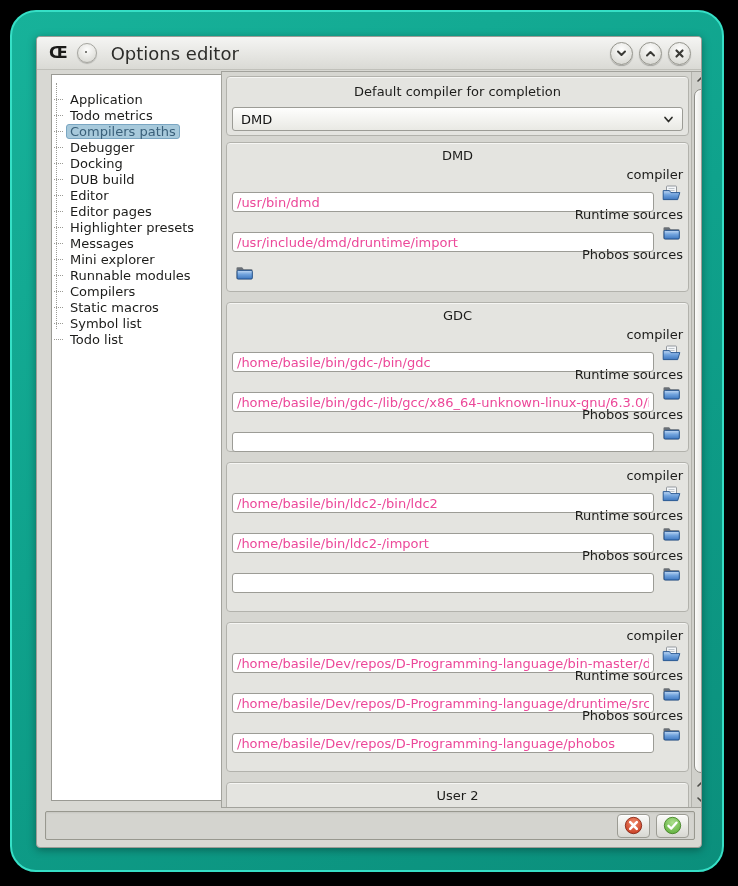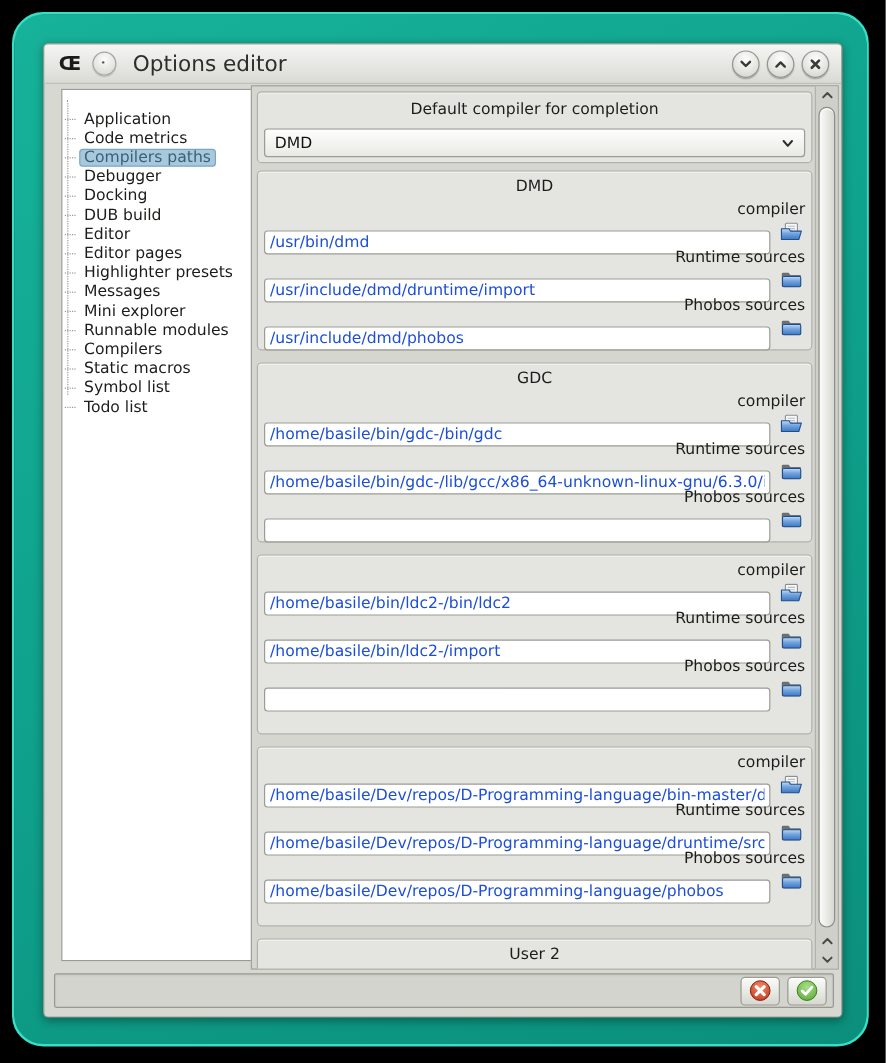--- a/index.html
+++ b/index.html
@@ -51,21 +51,21 @@
     background:#fff;border:1px solid #9a9a94;box-sizing:border-box;padding-top:16px;
   }
   .tree-vline{position:absolute;left:4px;top:8px;height:246px;border-left:1px dotted #9a9a94;}
   .side-item{display:flex;align-items:center;height:16px;margin-left:2px;font-size:13px;color:#1c1c1a;cursor:default;}
   .tree-dash{width:9px;border-top:1px dotted #9a9a94;margin-right:3px;flex:none;}
   .side-label{padding:0 3px;border:1px solid transparent;border-radius:3px;line-height:13px;white-space:nowrap;}
   .side-item.selected .side-label{background:#a7c9db;border-color:#7aa6c2;color:#3a607a;}
   .splitter{position:absolute;left:161px;top:4px;width:7px;height:727px;cursor:col-resize;}
   
   .main-panel{
-    position:absolute;left:172px;top:1px;width:490px;height:737px;
+    position:absolute;left:184px;top:1px;width:490px;height:737px;
     border:1px solid #a2a29c;background:#d6d6d1;box-sizing:border-box;
   }
   .panel-content{position:absolute;left:0;top:0;right:19px;bottom:0;overflow:hidden;padding:4px 2px 0 4px;}
   .group{
     background:#e4e4e0;border:1px solid #b2b2ac;border-radius:4px;
     box-shadow:inset 0 1px 0 rgba(255,255,255,.65);
     padding:3px 5px;box-sizing:border-box;margin-bottom:10px;
   }
   .group.full{height:150px;}
   .group.partial{height:60px;}
@@ -76,21 +76,21 @@
     margin-top:6px;height:24px;box-sizing:border-box;padding:0 8px;
     background:linear-gradient(#fefefd,#e9e9e4);
     border:1px solid #9c9c96;border-radius:3px;font-size:13px;color:#111;cursor:default;
   }
   .field{margin-top:1px;}
   .field-label{text-align:right;font-size:13px;line-height:17px;color:#1c1c1a;}
   .field-row{display:flex;align-items:center;gap:5px;height:22px;}
   .path-input{
     flex:1;height:20px;box-sizing:border-box;min-width:0;
     border:1px solid #9c9c96;border-radius:3px;background:#fff;
-    font:13px "DejaVu Sans","Liberation Sans",sans-serif;padding:0 4px;color:#1d4ed8;margin-top:16px;
+    font:13px "DejaVu Sans","Liberation Sans",sans-serif;padding:0 4px;color:#ec4899;margin-top:16px;
   }
   .icon-btn{
     width:24px;height:20px;flex:none;background:transparent;border:none;
     display:flex;align-items:center;justify-content:center;padding:0;cursor:default;
   }
   
   .vscroll{
     position:absolute;top:0;right:0;bottom:0;width:19px;
     background:#d0d0cb;border-left:1px solid #b2b2ac;
     display:flex;flex-direction:column;align-items:center;box-sizing:border-box;
@@ -169,21 +169,21 @@
       <div class="sidebar">
         <div class="tree-vline"></div>
         <div id="sidebar-items">
   <div class="side-item">
     <span class="tree-dash"></span>
     <span class="side-label">Application</span>
   </div>
 
   <div class="side-item">
     <span class="tree-dash"></span>
-    <span class="side-label">Code metrics</span>
+    <span class="side-label">Todo metrics</span>
   </div>
 
   <div class="side-item selected">
     <span class="tree-dash"></span>
     <span class="side-label">Compilers paths</span>
   </div>
 
   <div class="side-item">
     <span class="tree-dash"></span>
     <span class="side-label">Debugger</span>
@@ -293,21 +293,20 @@
                             <path d="M1.5 3.2 q0-1 1-1 h4.6 l1.6 2 h7.8 q1 0 1 1 v8 q0 1-1 1 h-14 q-1 0-1-1 Z" fill="#6b7076"></path>
                             <rect x="2.1" y="5.4" width="15.2" height="8.6" rx="1.2" fill="url(#gradFolder)" stroke="#1e4f8c" stroke-width="0.9"></rect>
                           </svg></span>
                       </button>
     </div>
   </div>
 
   <div class="field">
     <div class="field-label">Phobos sources</div>
     <div class="field-row">
-      <input class="path-input" type="text" value="/usr/include/dmd/phobos" style="">
       <button class="icon-btn">
                         <span><svg width="19" height="16" viewBox="0 0 19 16">
                             <path d="M1.5 3.2 q0-1 1-1 h4.6 l1.6 2 h7.8 q1 0 1 1 v8 q0 1-1 1 h-14 q-1 0-1-1 Z" fill="#6b7076"></path>
                             <rect x="2.1" y="5.4" width="15.2" height="8.6" rx="1.2" fill="url(#gradFolder)" stroke="#1e4f8c" stroke-width="0.9"></rect>
                           </svg></span>
                       </button>
     </div>
   </div>
 </div>
   </div>

